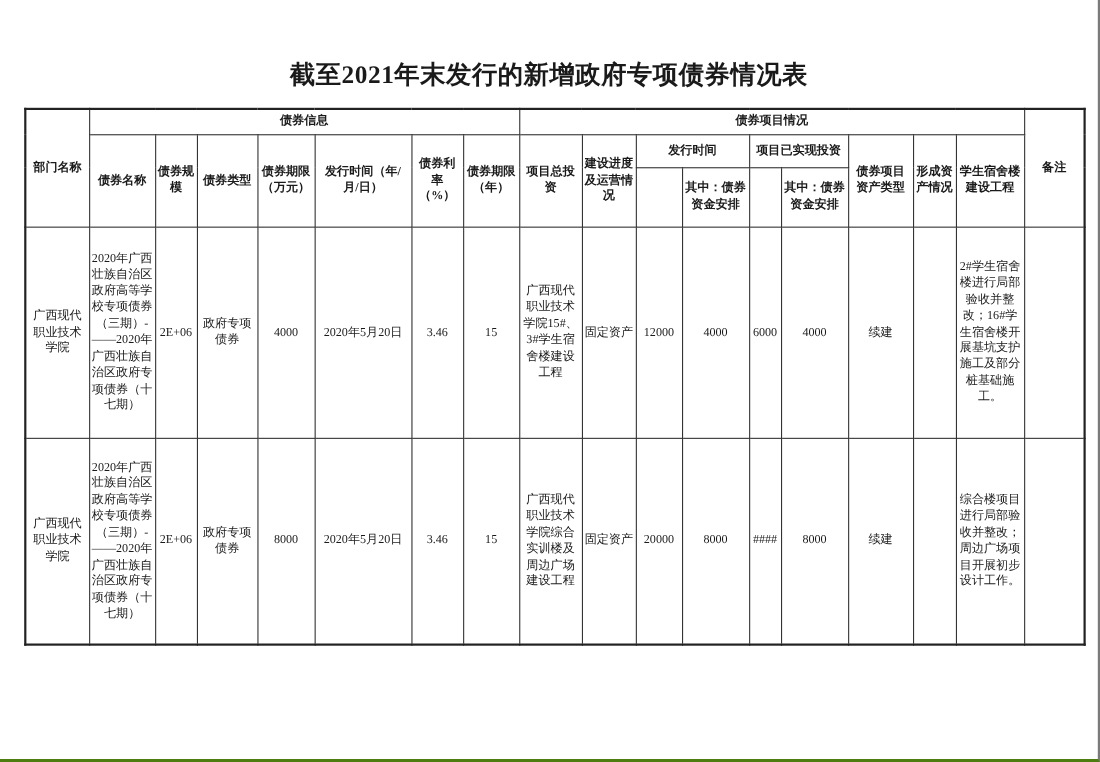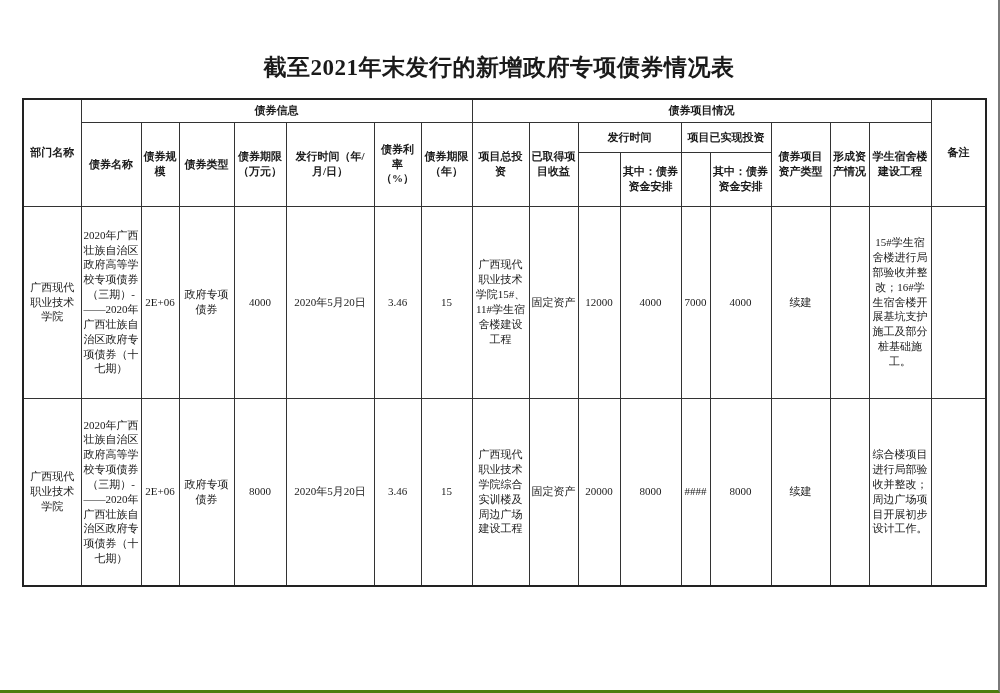--- a/index.html
+++ b/index.html
@@ -88,21 +88,21 @@
       </tr>
       <tr class="hr2">
         <td class="hcell" rowspan="2">债券名称</td>
         <td class="hcell" rowspan="2">债券规模</td>
         <td class="hcell" rowspan="2">债券类型</td>
         <td class="hcell" rowspan="2">债券期限（万元）</td>
         <td class="hcell" rowspan="2">发行时间（年/月/日）</td>
         <td class="hcell" rowspan="2">债券利率（%）</td>
         <td class="hcell" rowspan="2">债券期限（年）</td>
         <td class="hcell" rowspan="2">项目总投资</td>
-        <td class="hcell" rowspan="2">已取得项目收益</td>
+        <td class="hcell" rowspan="2">建设进度及运营情况</td>
         <td class="hcell" colspan="2">发行时间</td>
         <td class="hcell" colspan="2">项目已实现投资</td>
         <td class="hcell" rowspan="2">债券项目资产类型</td>
         <td class="hcell" rowspan="2">形成资产情况</td>
         <td class="hcell" rowspan="2">学生宿舍楼建设工程</td>
       </tr>
       <tr class="hr3">
         <td></td>
         <td class="hcell">其中：债券资金安排</td>
         <td></td>
@@ -111,29 +111,29 @@
 
       <tr class="dr1">
         <td>广西现代职业技术学院</td>
         <td>2020年广西壮族自治区政府高等学校专项债券（三期）-——2020年广西壮族自治区政府专项债券（十七期）</td>
         <td>2E+06</td>
         <td>政府专项债券</td>
         <td>4000</td>
         <td>2020年5月20日</td>
         <td>3.46</td>
         <td>15</td>
-        <td>广西现代职业技术学院15#、11#学生宿舍楼建设工程</td>
+        <td>广西现代职业技术学院15#、3#学生宿舍楼建设工程</td>
         <td>固定资产</td>
         <td>12000</td>
         <td>4000</td>
-        <td>7000</td>
+        <td>6000</td>
         <td>4000</td>
         <td>续建</td>
         <td></td>
-        <td>15#学生宿舍楼进行局部验收并整改；16#学生宿舍楼开展基坑支护施工及部分桩基础施工。</td>
+        <td>2#学生宿舍楼进行局部验收并整改；16#学生宿舍楼开展基坑支护施工及部分桩基础施工。</td>
         <td></td>
       </tr>
 
       <tr class="dr2">
         <td>广西现代职业技术学院</td>
         <td>2020年广西壮族自治区政府高等学校专项债券（三期）-——2020年广西壮族自治区政府专项债券（十七期）</td>
         <td>2E+06</td>
         <td>政府专项债券</td>
         <td>8000</td>
         <td>2020年5月20日</td>

